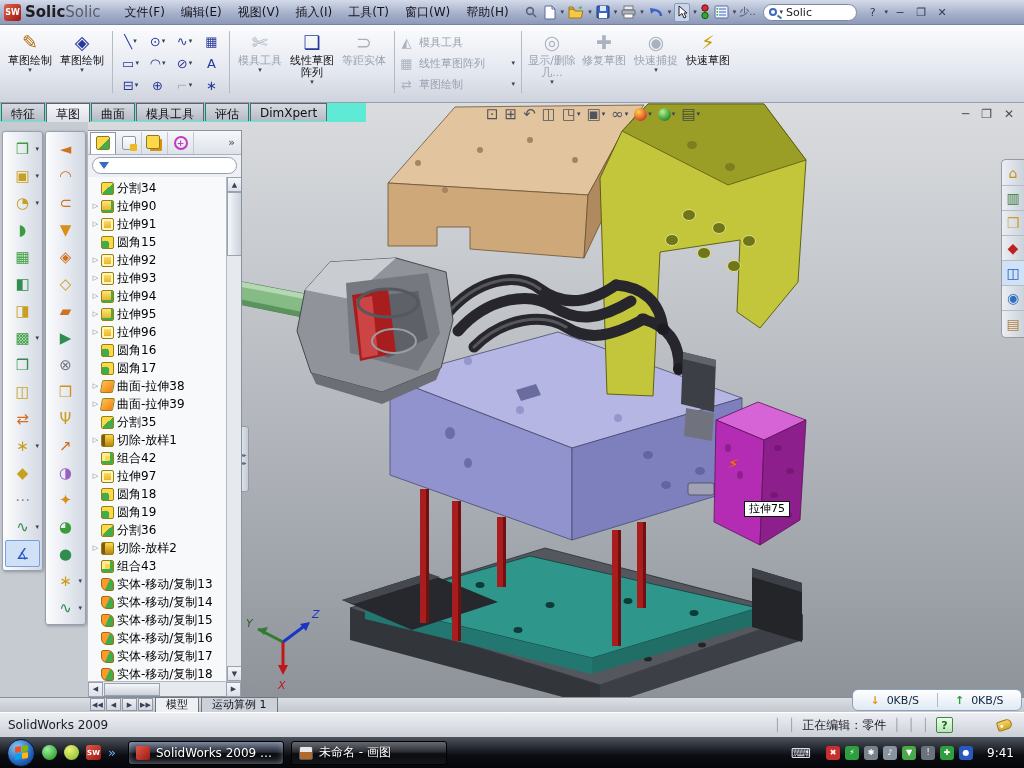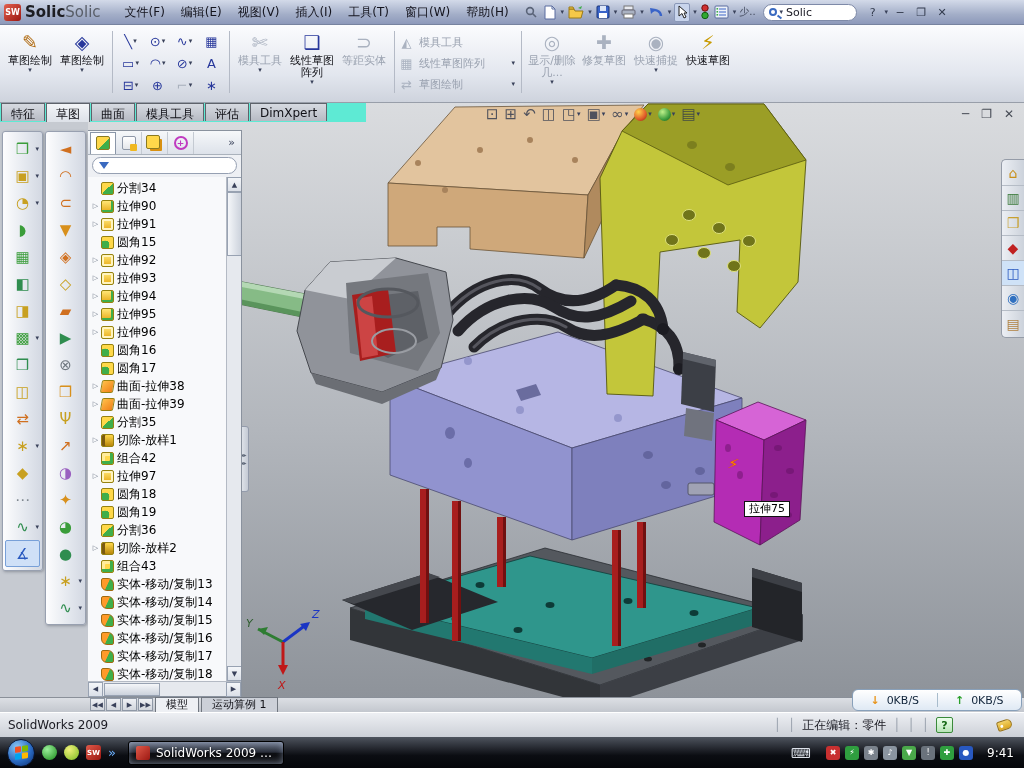--- a/index.html
+++ b/index.html
@@ -943,20 +943,24 @@
     <span class="ql-i ql-msgr"></span>
     <span class="ql-i ql-ball"></span>
     <span class="ql-i ql-sw">SW</span>
     <span class="ql-chev">»</span>
   </div>
   <div class="tasks">
       <div class="task active">
         <span class="t-ic ic-solidworks"></span>
         <span class="t-lb">SolidWorks 2009 - ...</span>
       </div>
+      <div class="task">
+        <span class="t-ic ic-paint"></span>
+        <span class="t-lb">未命名 - 画图</span>
+      </div>
     </div>
   <div class="tray">
     <span class="kbd-i">⌨</span>
     <span style="display:flex;gap:5px">
         <span class="tr-i" style="background: rgb(200, 48, 48);">✖</span>
         <span class="tr-i" style="background: rgb(47, 158, 63);">⚡</span>
         <span class="tr-i" style="background: rgb(122, 130, 140);">✱</span>
         <span class="tr-i" style="background: rgb(138, 148, 160);">♪</span>
         <span class="tr-i" style="background: rgb(74, 168, 74);">▼</span>
         <span class="tr-i" style="background: rgb(106, 114, 124);">!</span>

